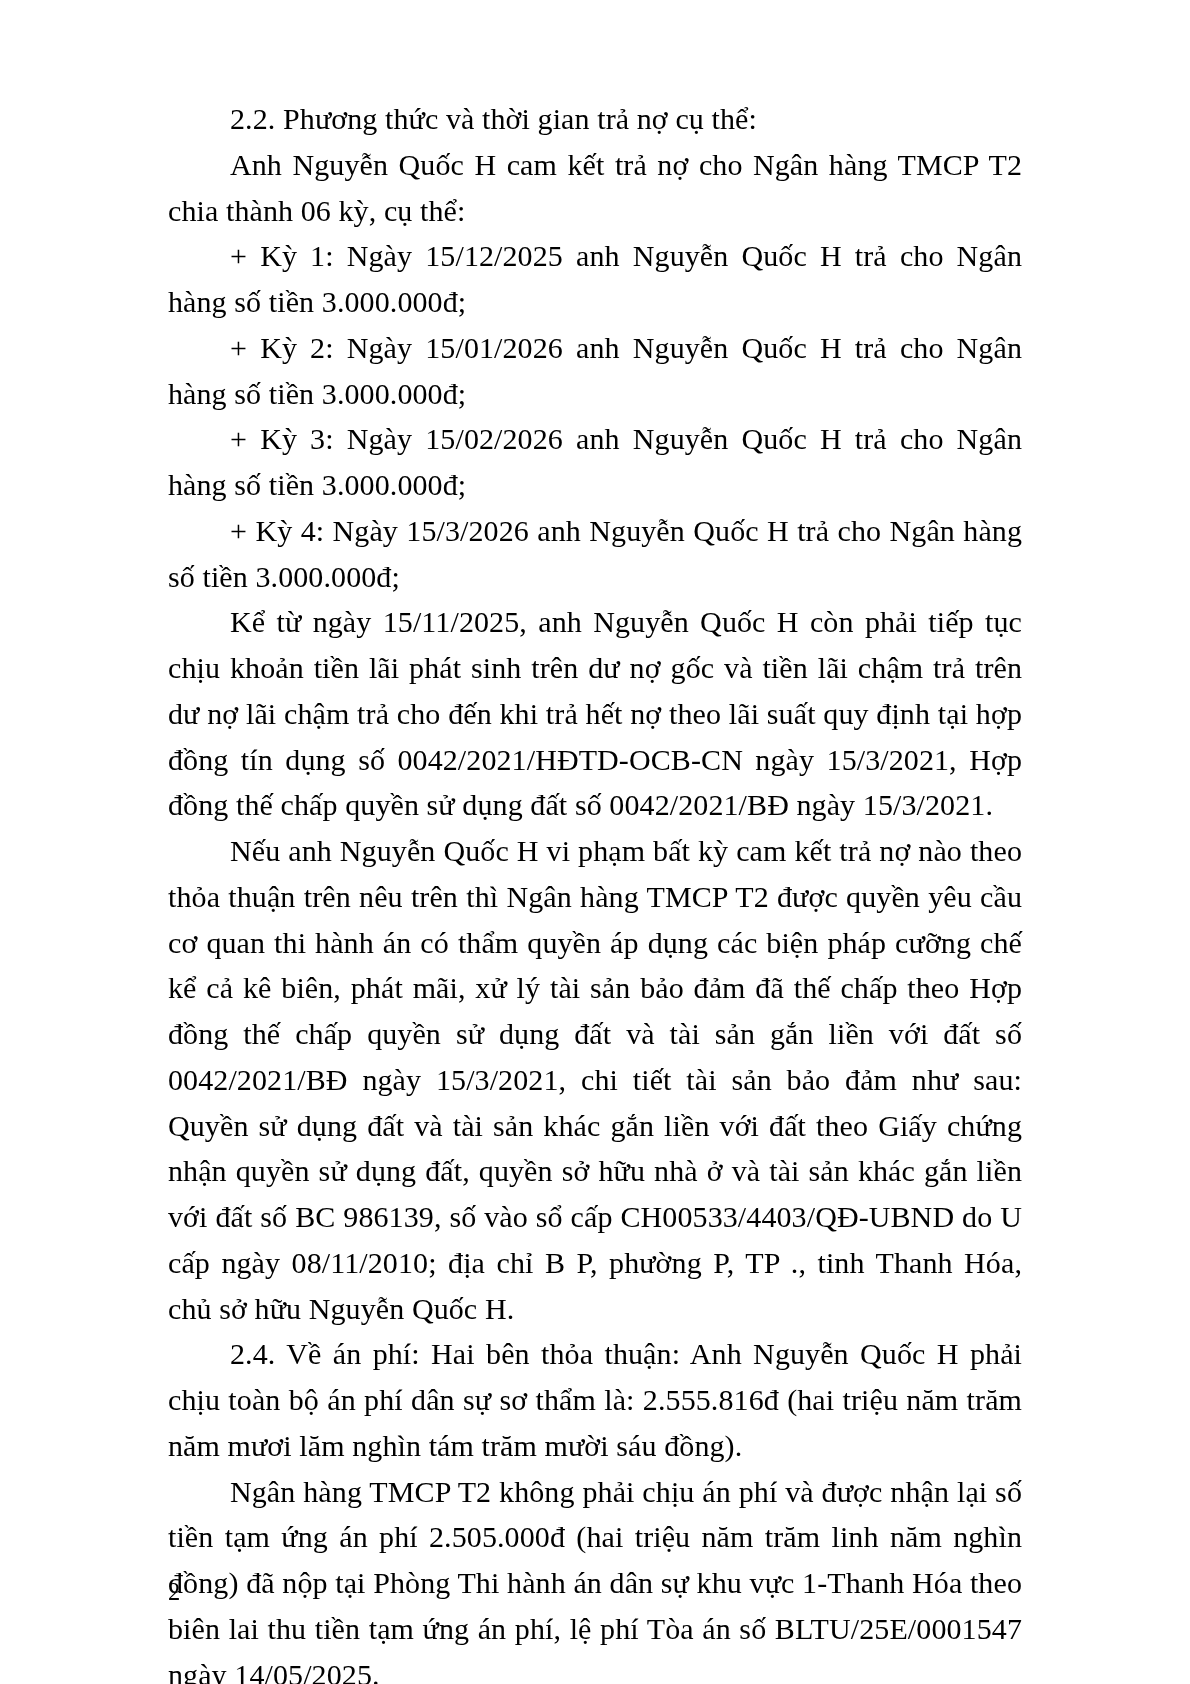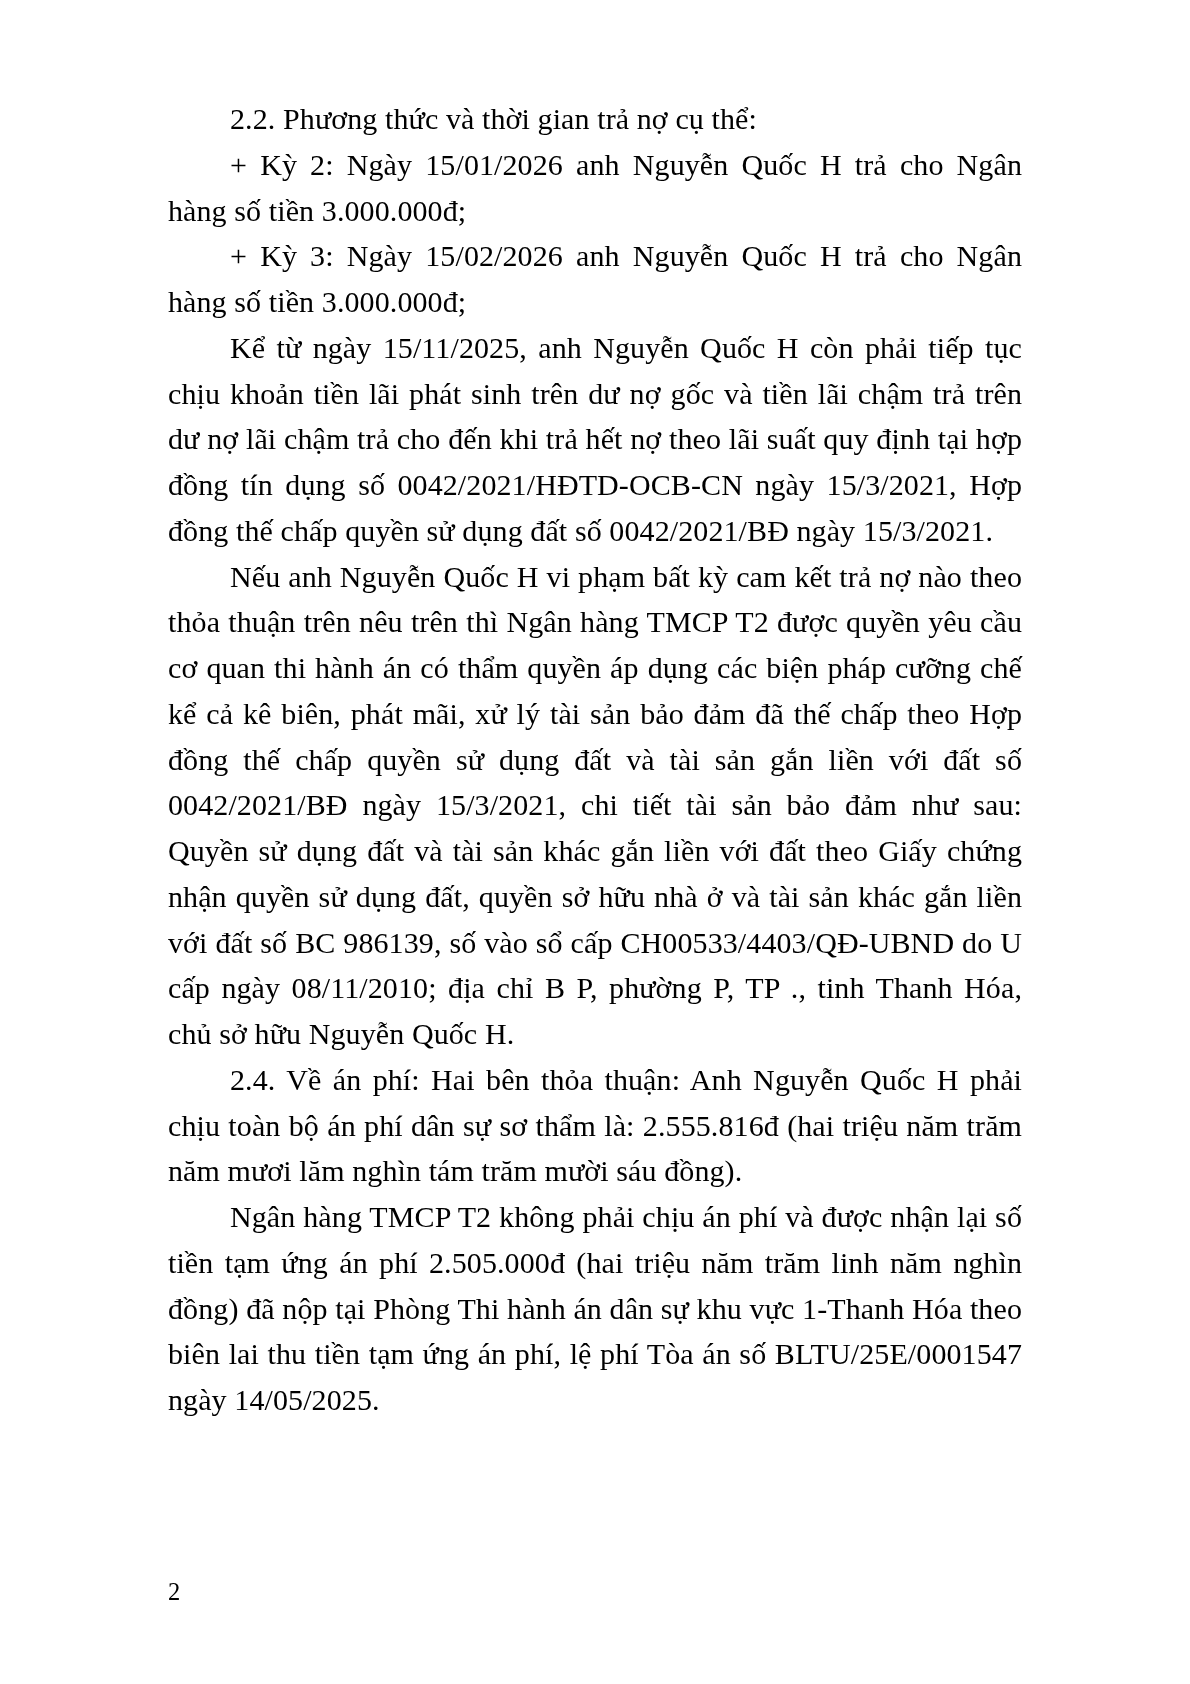--- a/index.html
+++ b/index.html
@@ -43,21 +43,24 @@
     font-size: 24.5px;
     line-height: 1.2;
   }
 </style>
 </head>
 <body>
 
 <div class="page">
   <div class="doc-body">
     <p class="para">2.2. Phương thức và thời gian trả nợ cụ thể:</p>
+    <p class="para">Anh Nguyễn Quốc H cam kết trả nợ cho Ngân hàng TMCP T2 chia thành 06 kỳ, cụ thể:</p>
+    <p class="para">+ Kỳ 1: Ngày 15/12/2025 anh Nguyễn Quốc H trả cho Ngân hàng số tiền 3.000.000đ;</p>
     <p class="para">+ Kỳ 2: Ngày 15/01/2026 anh Nguyễn Quốc H trả cho Ngân hàng số tiền 3.000.000đ;</p>
     <p class="para">+ Kỳ 3: Ngày 15/02/2026 anh Nguyễn Quốc H trả cho Ngân hàng số tiền 3.000.000đ;</p>
+    <p class="para">+ Kỳ 4: Ngày 15/3/2026 anh Nguyễn Quốc H trả cho Ngân hàng số tiền 3.000.000đ;</p>
     <p class="para">Kể từ ngày 15/11/2025, anh Nguyễn Quốc H còn phải tiếp tục chịu khoản tiền lãi phát sinh trên dư nợ gốc và tiền lãi chậm trả trên dư nợ lãi chậm trả cho đến khi trả hết nợ theo lãi suất quy định tại hợp đồng tín dụng số 0042/2021/HĐTD-OCB-CN ngày 15/3/2021, Hợp đồng thế chấp quyền sử dụng đất số 0042/2021/BĐ ngày 15/3/2021.</p>
     <p class="para">Nếu anh Nguyễn Quốc H vi phạm bất kỳ cam kết trả nợ nào theo thỏa thuận trên nêu trên thì Ngân hàng TMCP T2 được quyền yêu cầu cơ quan thi hành án có thẩm quyền áp dụng các biện pháp cưỡng chế kể cả kê biên, phát mãi, xử lý tài sản bảo đảm đã thế chấp theo Hợp đồng thế chấp quyền sử dụng đất và tài sản gắn liền với đất số 0042/2021/BĐ ngày 15/3/2021, chi tiết tài sản bảo đảm như sau: Quyền sử dụng đất và tài sản khác gắn liền với đất theo Giấy chứng nhận quyền sử dụng đất, quyền sở hữu nhà ở và tài sản khác gắn liền với đất số BC 986139, số vào sổ cấp CH00533/4403/QĐ-UBND do U cấp ngày 08/11/2010; địa chỉ B P, phường P, TP ., tinh Thanh Hóa, chủ sở hữu Nguyễn Quốc H.</p>
     <p class="para">2.4. Về án phí: Hai bên thỏa thuận: Anh Nguyễn Quốc H phải chịu toàn bộ án phí dân sự sơ thẩm là: 2.555.816đ (hai triệu năm trăm năm mươi lăm nghìn tám trăm mười sáu đồng).</p>
     <p class="para">Ngân hàng TMCP T2 không phải chịu án phí và được nhận lại số tiền tạm ứng án phí 2.505.000đ (hai triệu năm trăm linh năm  nghìn đồng) đã nộp tại Phòng Thi hành án dân sự khu vực 1-Thanh Hóa theo biên lai thu tiền tạm ứng án phí, lệ phí Tòa án số BLTU/25E/0001547 ngày 14/05/2025.</p>
   </div>
   <div class="page-number">2</div>
 </div>
 
 </body></html>

